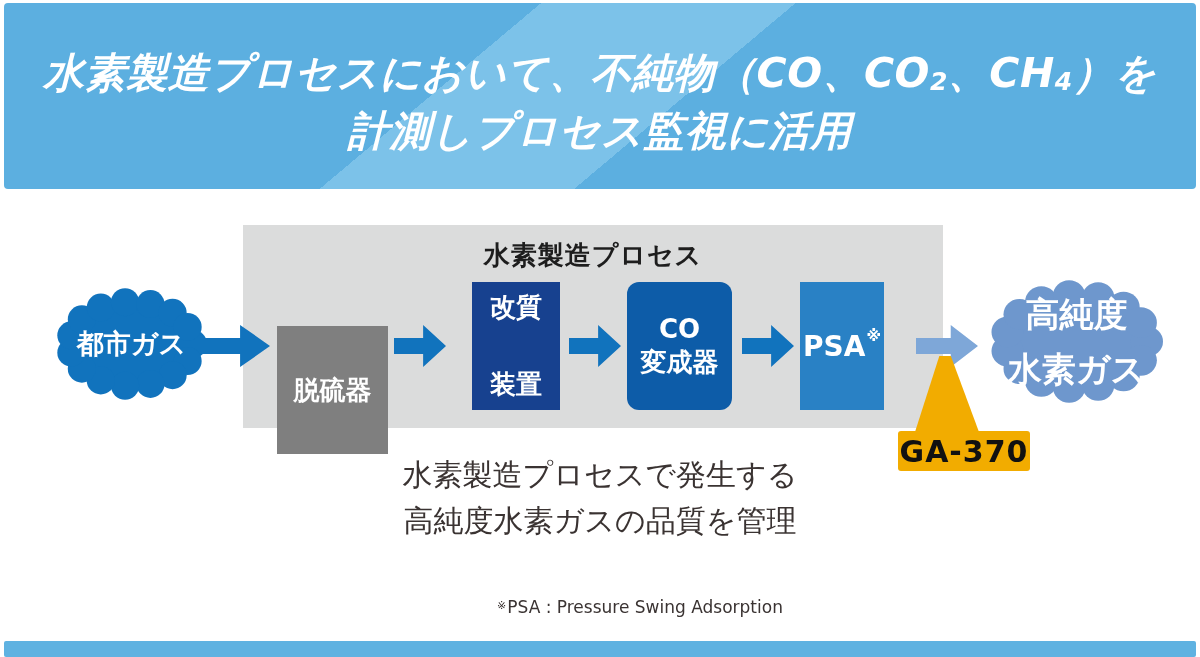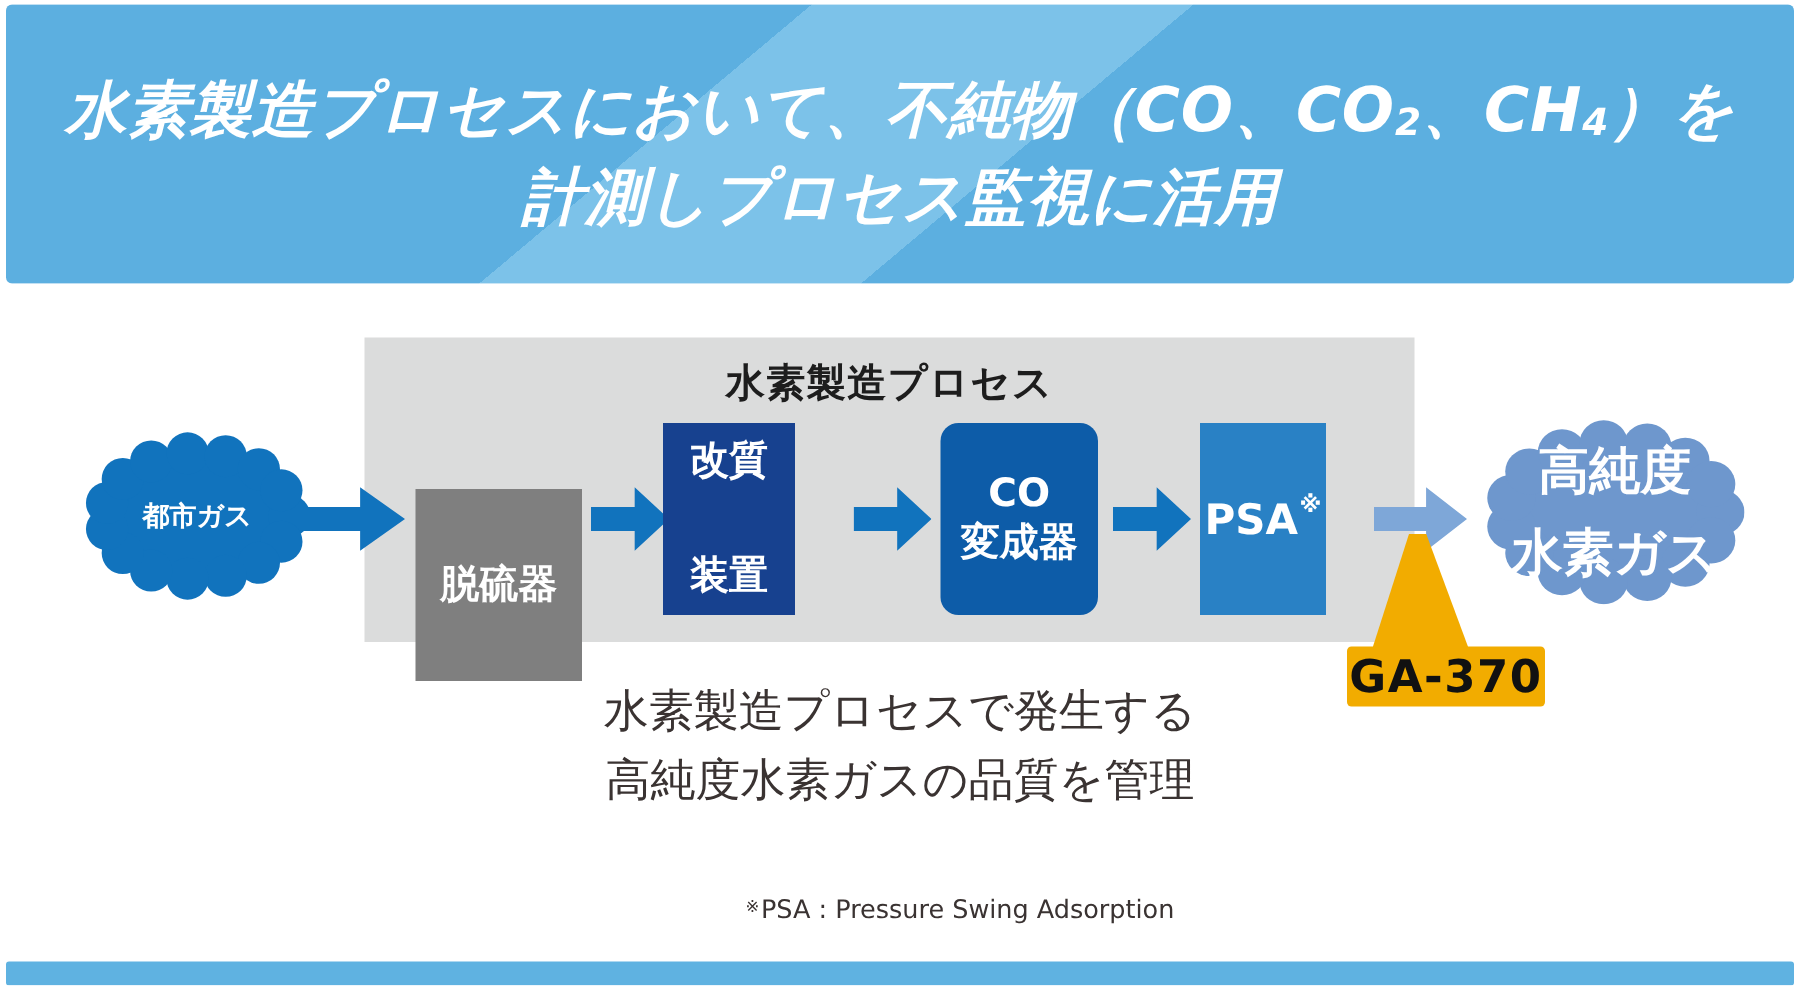--- a/index.html
+++ b/index.html
@@ -23,32 +23,32 @@
          background:var(--panel_bg,#DBDCDC);}
   .panel-title{padding-top:13px;text-align:center;font-size:26px;font-weight:700;color:#1d1d1d;
                letter-spacing:1px;}
 
   .cloud{position:absolute;}
   .cloud svg{position:absolute;left:0;top:0;width:100%;height:100%;display:block;}
   .cloud-left{left:56px;top:288px;width:151px;height:112px;color:var(--city_gas_blue,#1173BD);}
   .cloud-right{left:990px;top:280px;width:173px;height:123px;color:var(--h2_cloud_blue,#6E97CD);}
   .cloud-label{position:absolute;inset:0;display:flex;flex-direction:column;align-items:center;
                justify-content:center;color:#fff;font-weight:700;text-align:center;}
-  .cloud-left .cloud-label{font-size:18px;}
+  .cloud-left .cloud-label{font-size:27px;}
   .cloud-right .cloud-label{font-size:34px;line-height:31px;gap:24px;}
 
   .arrow{position:absolute;top:324px;height:44px;background:var(--arrow_blue,#1173BD);
          clip-path:polygon(0 32%,56% 32%,56% 2%,100% 50%,56% 98%,56% 68%,0 68%);}
   .arrow.light{background:var(--light_arrow,#7EA7D8);}
 
   .pbox{position:absolute;top:282px;height:128px;display:flex;flex-direction:column;
         align-items:center;justify-content:center;color:#fff;font-weight:700;font-size:26px;
         line-height:33px;text-align:center;}
   .pbox-desulfurizer{left:277px;width:111px;background:var(--desulfurizer_gray,#7F7F7F);margin-top:44px;}
-  .pbox-reformer{left:442px;width:88px;background:var(--reformer_navy,#17418F);gap:44px;}
+  .pbox-reformer{left:472px;width:88px;background:var(--reformer_navy,#17418F);gap:44px;}
   .pbox-co{left:627px;width:105px;background:var(--co_converter_blue,#0D5CA8);border-radius:12px;}
   .pbox-psa{left:800px;width:84px;background:var(--psa_blue,#2981C5);font-size:28px;}
   .sup{font-size:15px;position:relative;top:-10px;margin-left:1px;}
   .psa-row{display:flex;align-items:flex-start;}
 
   .pointer{position:absolute;left:915px;top:356px;width:64px;height:76px;
            background:var(--accent_yellow,#F2AC00);
            clip-path:polygon(38% 0,56% 0,100% 100%,0 100%);}
   .ga-box{position:absolute;left:898px;top:431px;width:132px;height:40px;border-radius:3px;
           background:var(--accent_yellow,#F2AC00);display:flex;align-items:center;

